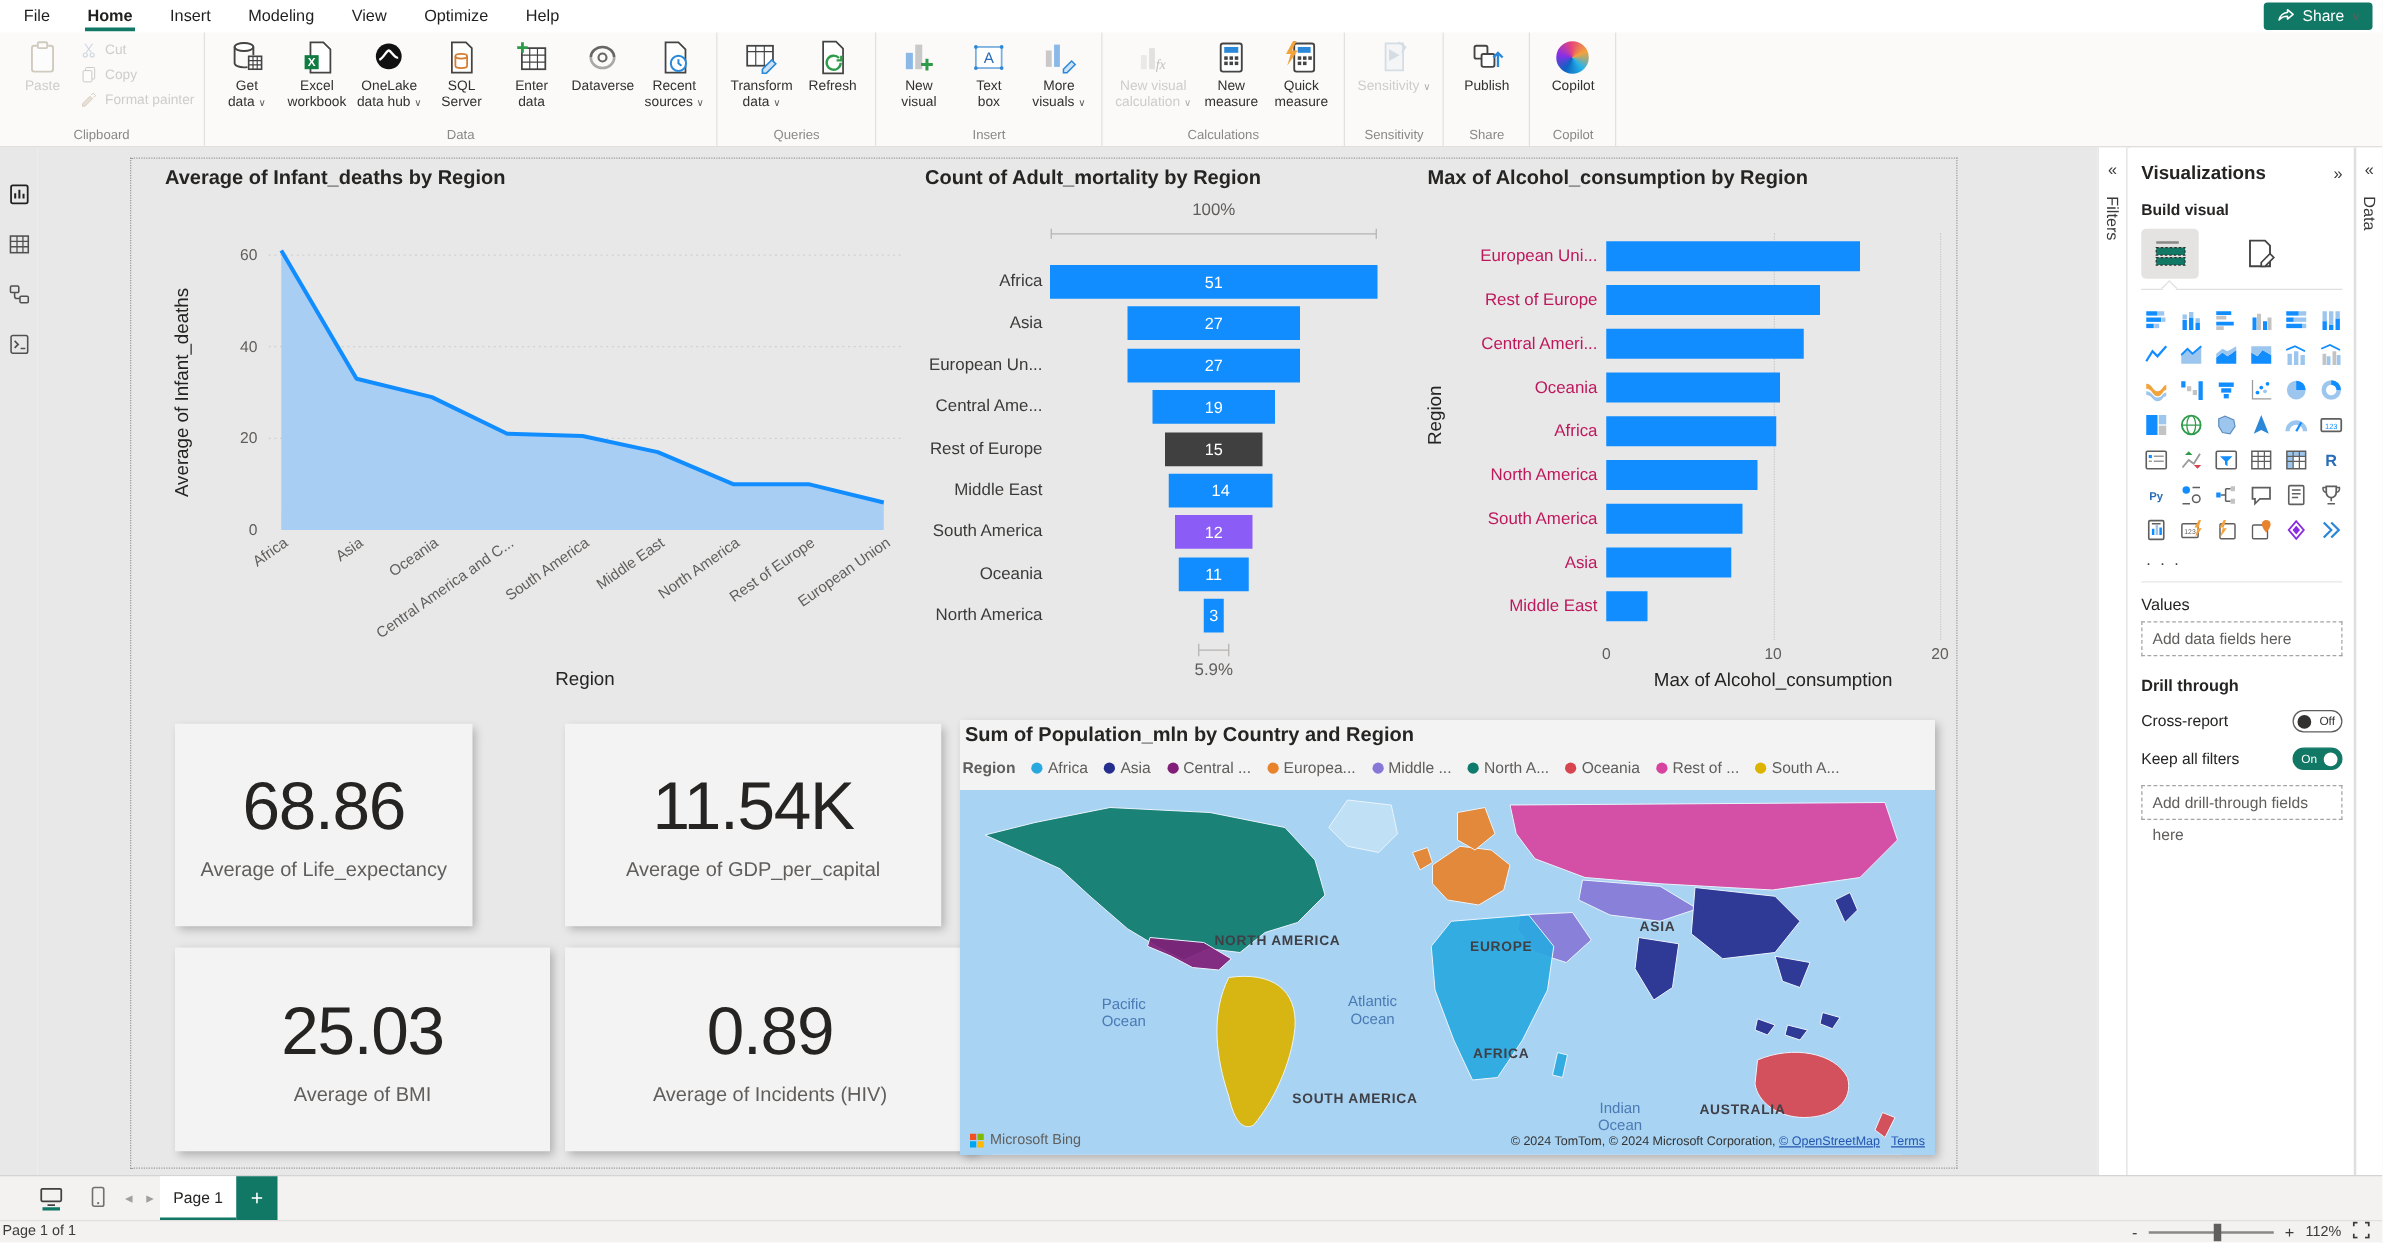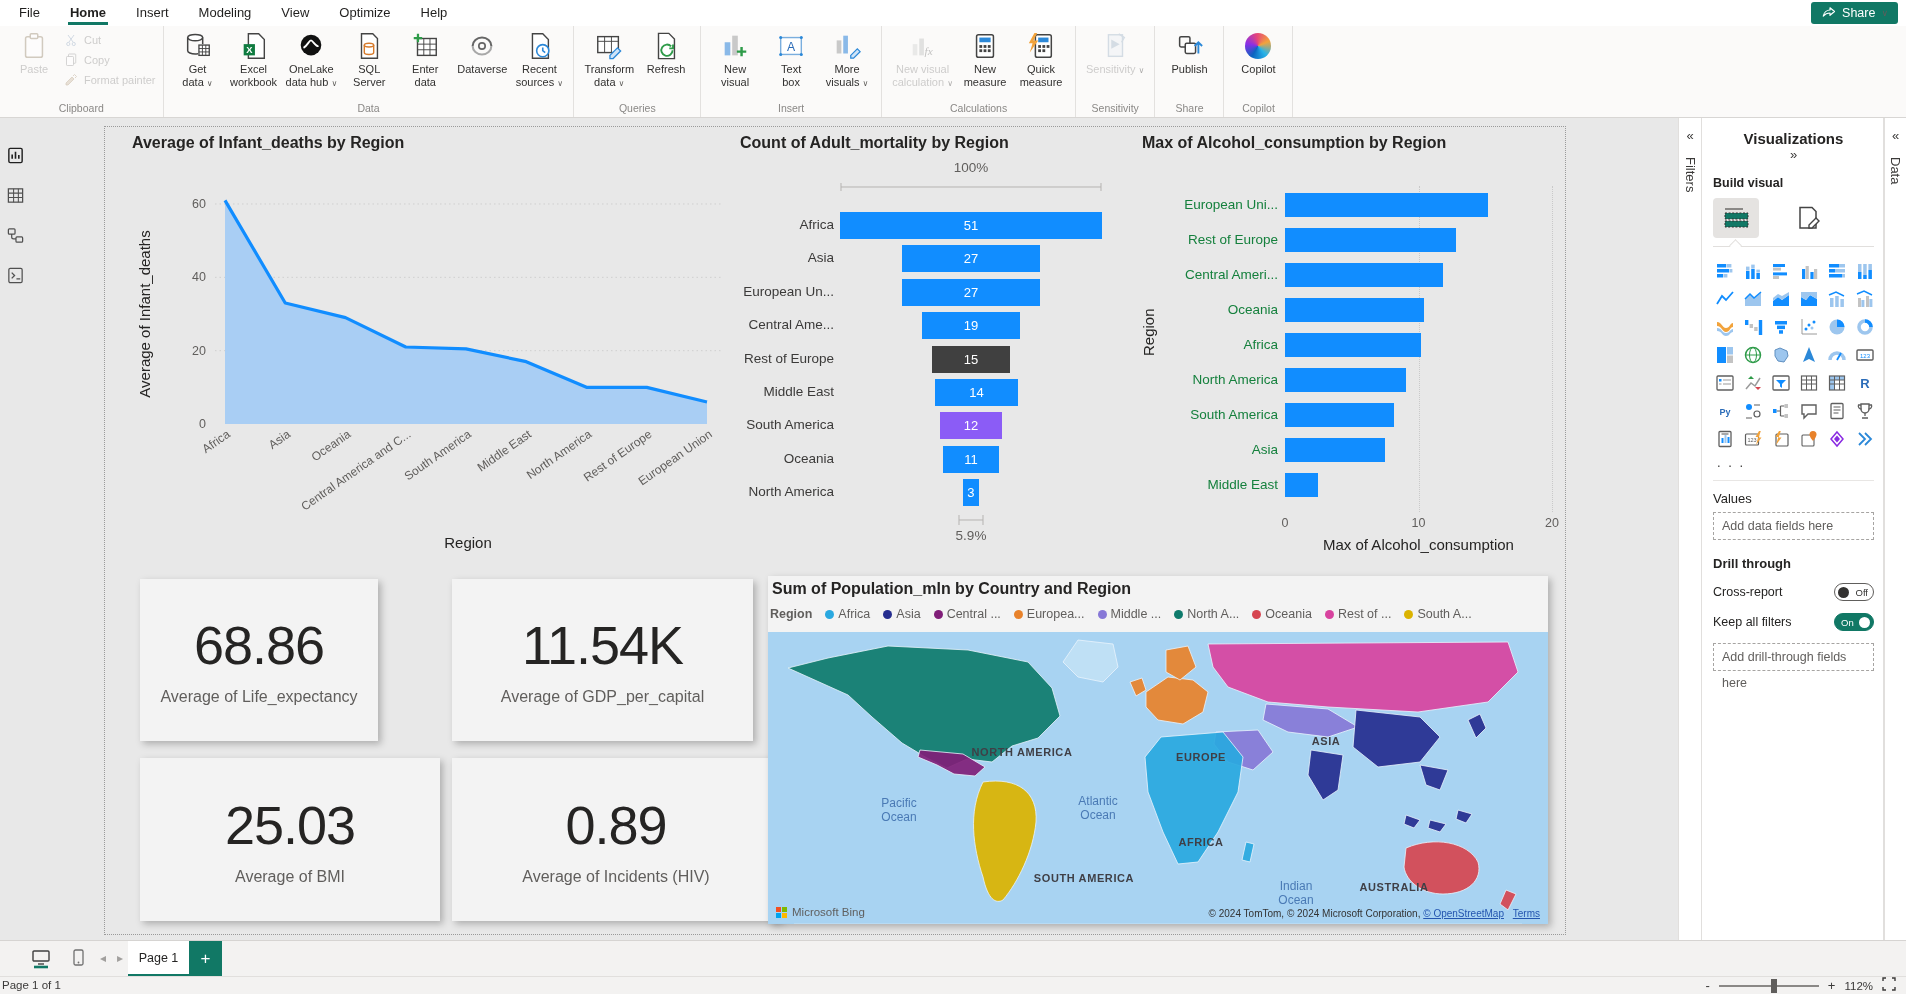--- a/index.html
+++ b/index.html
@@ -40,21 +40,21 @@
   #canvas{position:absolute;left:30px;top:118px;width:1648px;height:822px;background:#e8e8e8;overflow:hidden;}
   #page-border{position:absolute;left:74px;top:8px;width:1460px;height:807px;border:1px dotted #9a9a9a;}
   .visual{position:absolute;}
   .vis-title{position:absolute;left:2px;top:0;font-size:16px;font-weight:600;color:#252423;white-space:nowrap;}
   
   .f-label{position:absolute;left:0;width:96px;text-align:right;font-size:13.5px;color:#3b3a39;white-space:nowrap;}
   .f-bar{position:absolute;background:#118DFF;display:flex;align-items:center;justify-content:center;
          color:#fff;font-size:13px;}
   .f-axis-label{position:absolute;text-align:center;font-size:13.5px;color:#605e5c;}
   
-  .b-label{position:absolute;width:138px;text-align:right;font-size:13.5px;color:#15803d;white-space:nowrap;}
+  .b-label{position:absolute;width:138px;text-align:right;font-size:13.5px;color:#be185d;white-space:nowrap;}
   .b-bar{position:absolute;background:#118DFF;}
   .b-tick{position:absolute;font-size:12.5px;color:#605e5c;transform:translateX(-50%);}
   .axis-title{position:absolute;font-size:15px;color:#252423;}
   .vgrid{position:absolute;border-left:1px dotted #c9c9c9;width:0;}
   
   .kpi-card{position:absolute;background:#f3f3f3;box-shadow:3px 3px 7px rgba(0,0,0,.25);
             display:flex;flex-direction:column;align-items:center;justify-content:center;gap:12px;}
   .card-value{font-size:54px;color:#252423;letter-spacing:-1px;}
   .card-label{font-size:16px;color:#605e5c;}
   
@@ -71,21 +71,21 @@
              font-size:11.5px;color:#5f5f5f;}
   .bing-sq{display:grid;grid-template-columns:5px 5px;grid-gap:1px;}
   .bing-sq i{width:5px;height:5px;display:block;}
   
   .strip{position:absolute;top:118px;width:24px;height:822px;background:#fff;border-left:1px solid #e1dfdd;
          border-right:1px solid #e1dfdd;display:flex;flex-direction:column;align-items:center;padding-top:10px;box-sizing:border-box;}
   .strip .chev{font-size:13px;color:#3b3a39;cursor:pointer;}
   .vlabel{writing-mode:vertical-rl;font-size:13px;color:#3b3a39;margin-top:14px;}
   #viz-panel{position:absolute;left:1704px;top:118px;width:180px;height:822px;background:#fff;
              border-right:1px solid #e1dfdd;box-sizing:border-box;padding:0 9px;}
-  #viz-head{display:flex;justify-content:space-between;align-items:center;margin-top:12px;flex-direction:column;}
+  #viz-head{display:flex;justify-content:space-between;align-items:center;margin-top:12px;}
   #viz-title{font-size:15px;font-weight:600;}
   #viz-collapse{font-size:13px;color:#3b3a39;cursor:pointer;}
   #build-label{font-size:12.5px;font-weight:600;margin-top:14px;}
   #viz-tabs{display:flex;gap:26px;margin-top:8px;align-items:center;}
   .viz-tab{width:46px;height:40px;border-radius:4px;display:flex;align-items:center;justify-content:center;cursor:pointer;}
   .viz-tab.selected{background:#e5e3e1;}
   #tab-divider{border-bottom:1px solid #e1dfdd;margin-top:8px;position:relative;}
   #tab-notch{position:absolute;left:18px;top:-5px;width:8px;height:8px;background:#fff;
              border-left:1px solid #e1dfdd;border-top:1px solid #e1dfdd;transform:rotate(45deg);}
   #viz-grid{display:grid;grid-template-columns:repeat(6,1fr);grid-gap:4px;margin-top:12px;}

